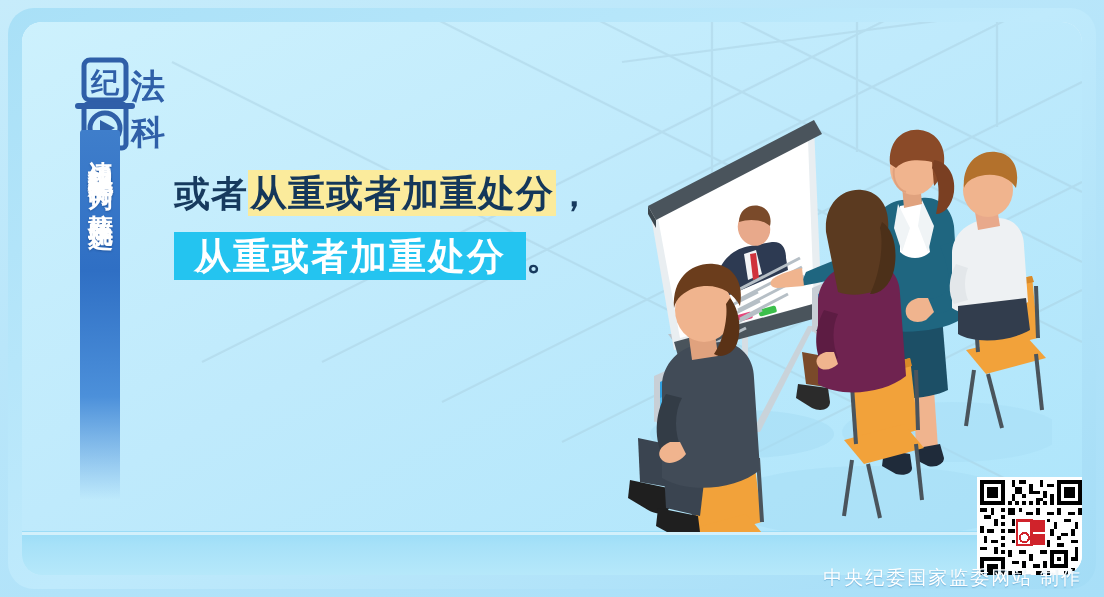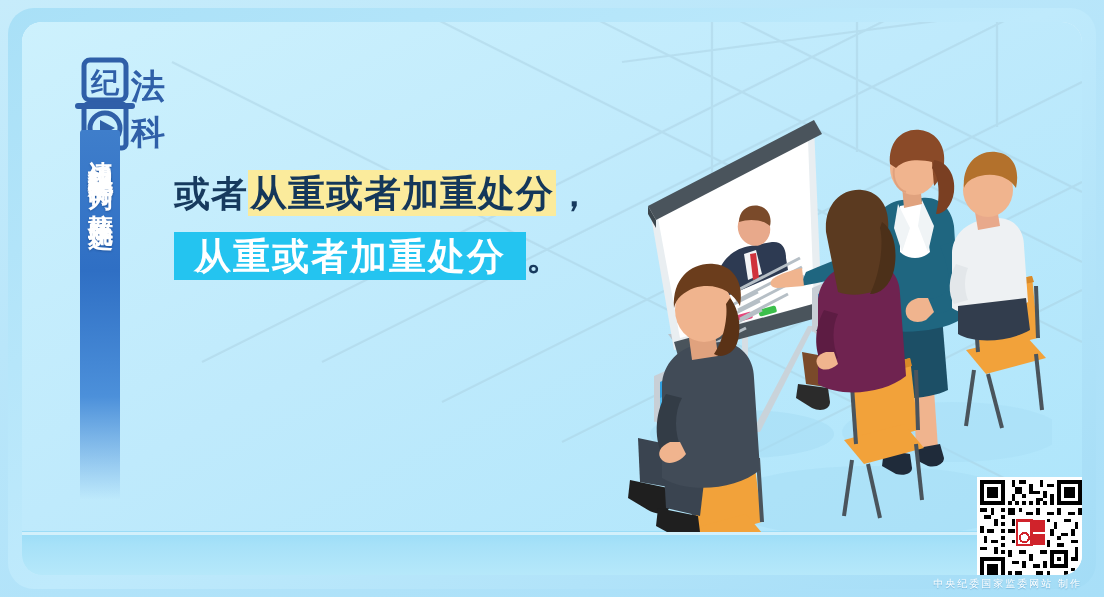--- a/index.html
+++ b/index.html
@@ -87,22 +87,22 @@
   
   .qr{
     position:absolute;left:955px;top:455px;width:108px;height:108px;
     background:#ffffff;padding:3px;box-sizing:border-box;
   }
   .qr svg{display:block;}
 
   
   .credit{
     position:absolute;right:22px;bottom:6px;
-    font-family:Liberation Sans, sans-serif;
-    font-size:10px;color:#ffffff;letter-spacing:2px;
+    font-family:Liberation Serif, serif;
+    font-size:19px;color:#ffffff;letter-spacing:2px;
     text-shadow:0 1px 1px rgba(70,140,190,.5);
     white-space:nowrap;
   }
 </style>
 </head>
 <body>
 
 <div id="stage">
 
   <div class="frame-outer"></div>

